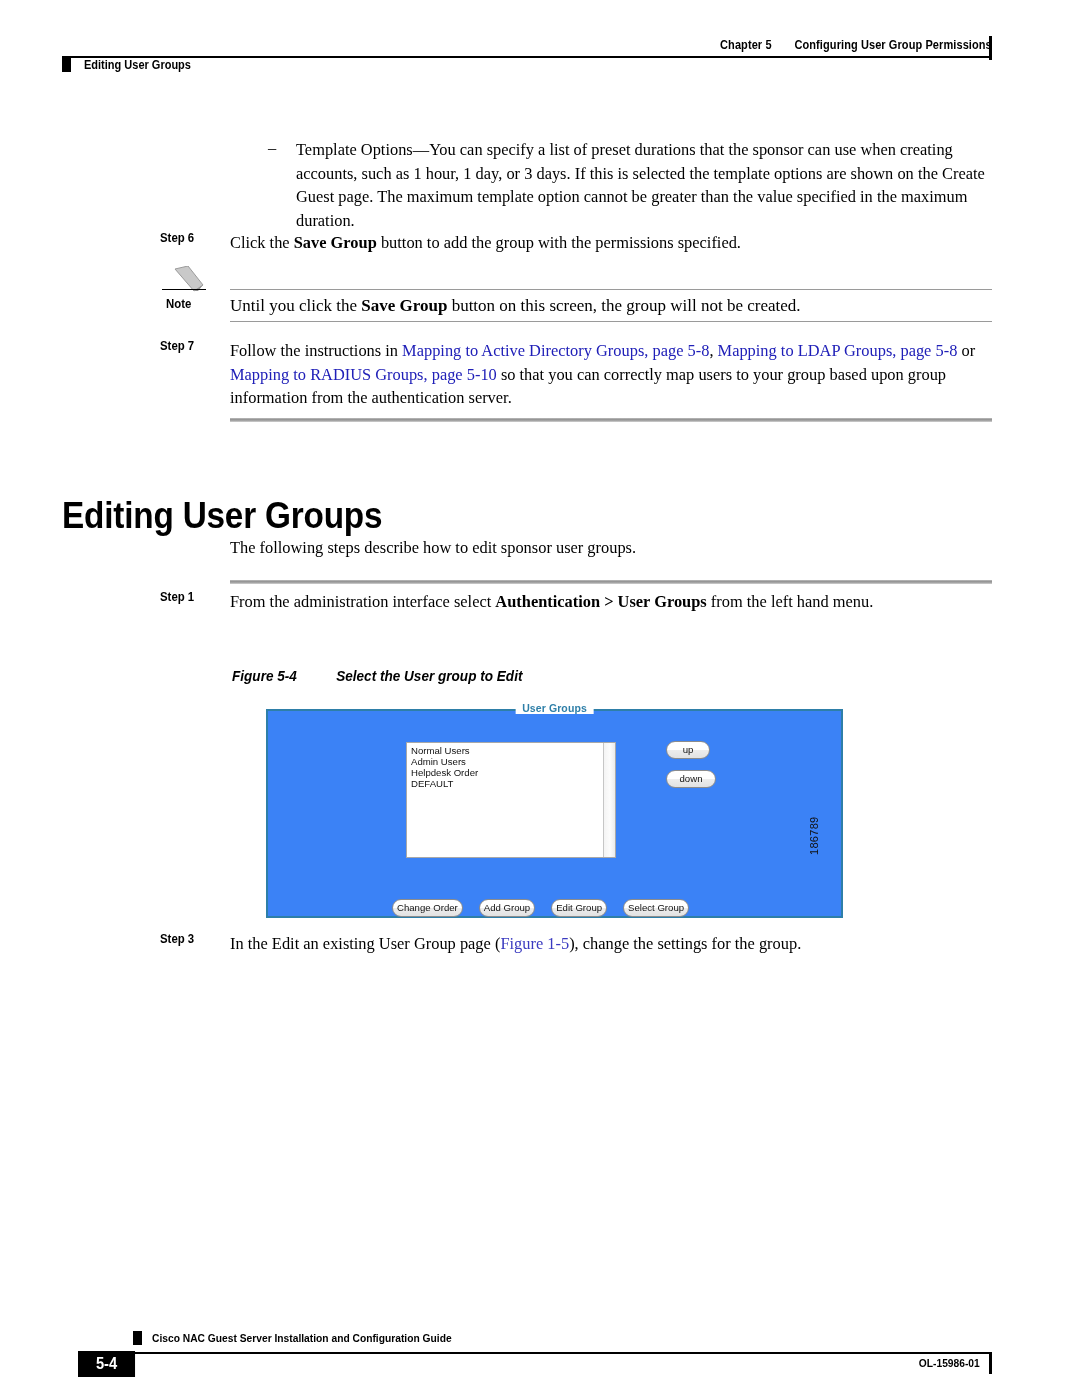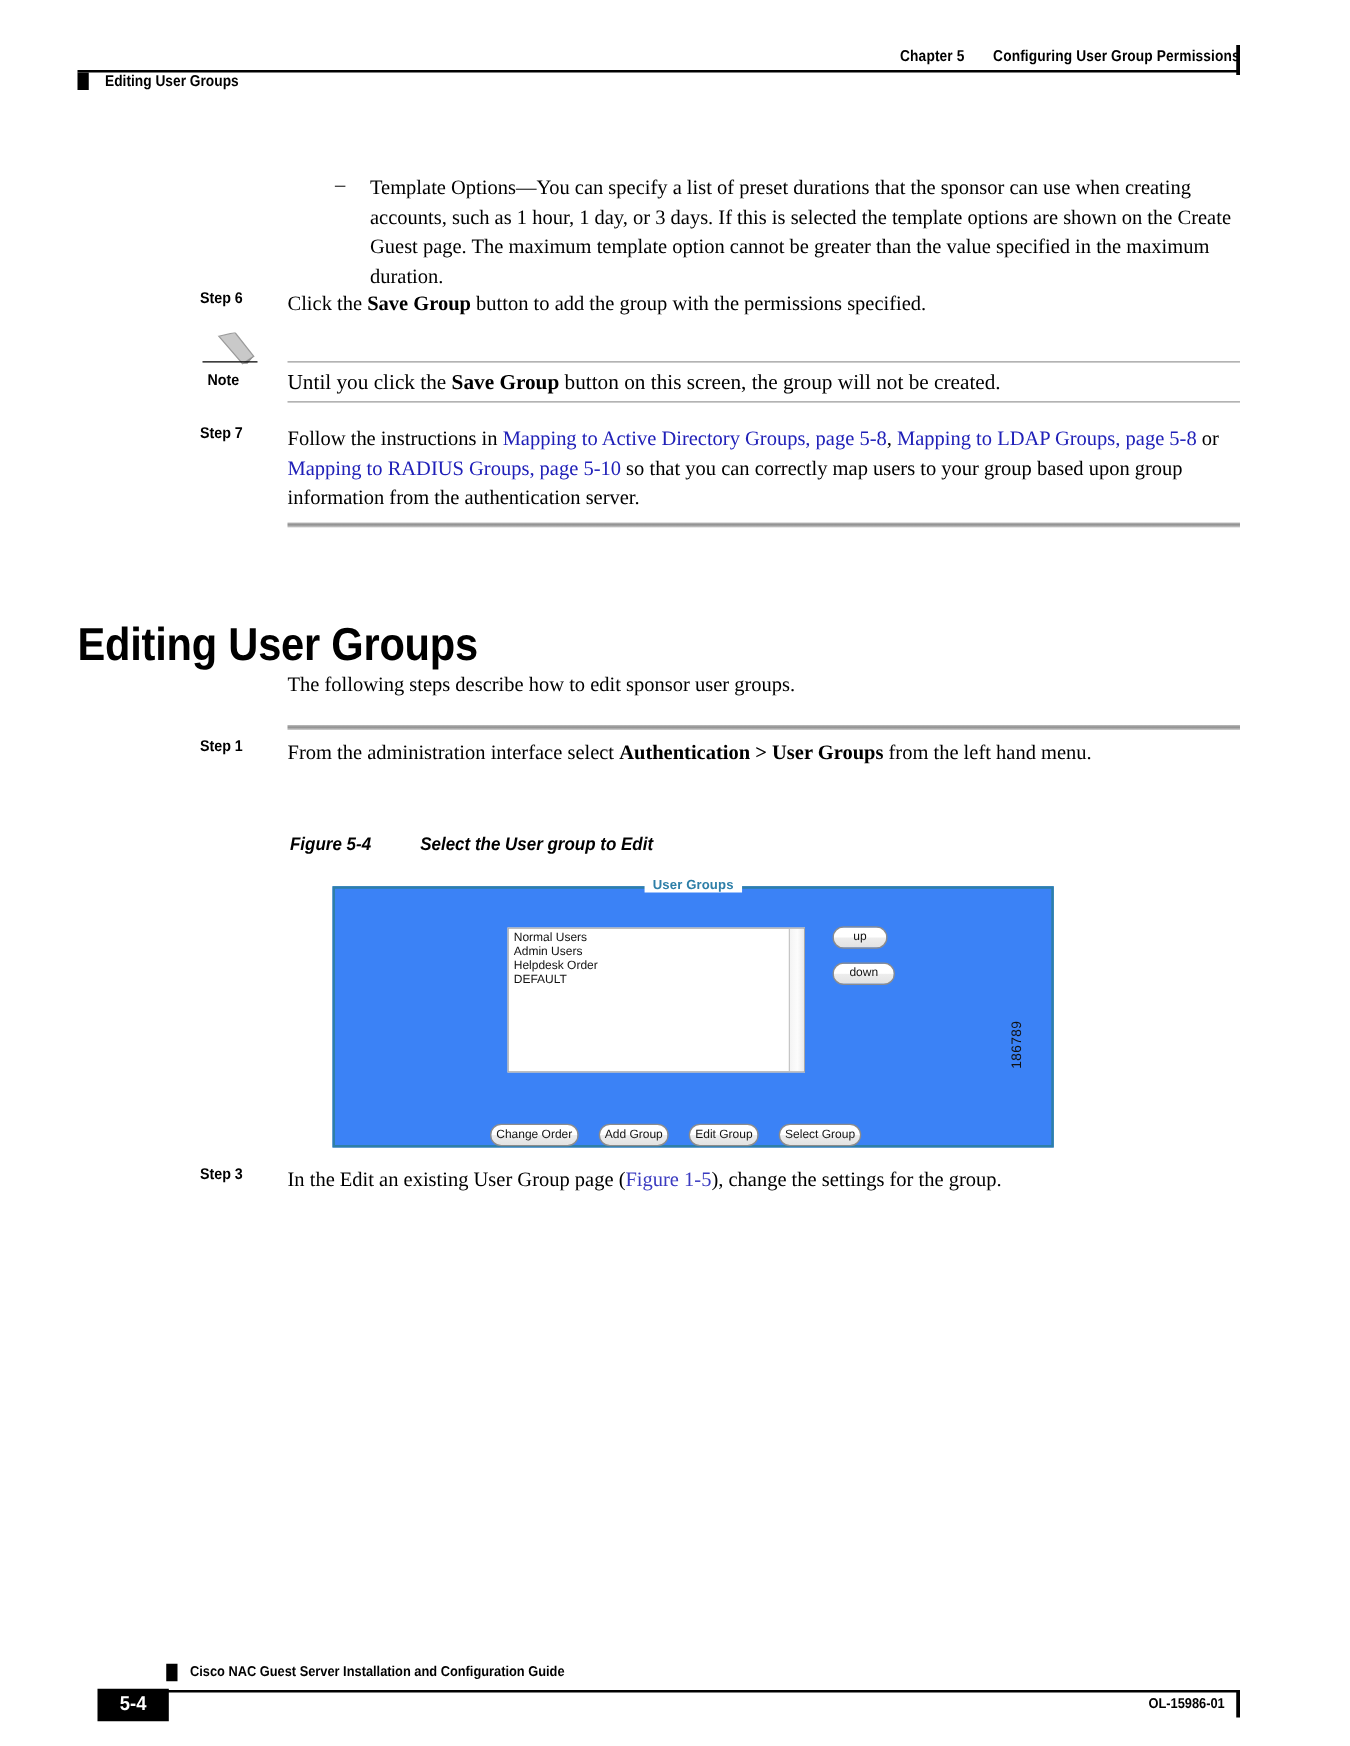--- a/index.html
+++ b/index.html
@@ -113,21 +113,21 @@
     background:#3b82f6;
     margin-left:35px;
   }
   .fig-legend{
     position:absolute;left:50%;top:-9px;transform:translateX(-50%);
     background:#fff;padding:0 7px;
     font-family:"Liberation Sans", sans-serif;font-weight:bold;font-size:10.5px;
     color:#2e7fa8;white-space:nowrap;letter-spacing:.1px;
   }
   .listbox{
-    position:absolute;left:138px;top:31px;width:238px;height:116px;
+    position:absolute;left:138px;top:31px;width:210px;height:116px;
     border:1px solid #a8a8a8;background:#fff;box-sizing:border-box;
     overflow:hidden;
   }
   .listbox .track{
     position:absolute;right:0;top:0;width:11px;height:100%;
     background:linear-gradient(to right,#f4f4f4,#fcfcfc 55%,#ebebeb);
     border-left:1px solid #c6c6c6;
   }
   .listitems{
     position:absolute;left:4px;top:2px;

